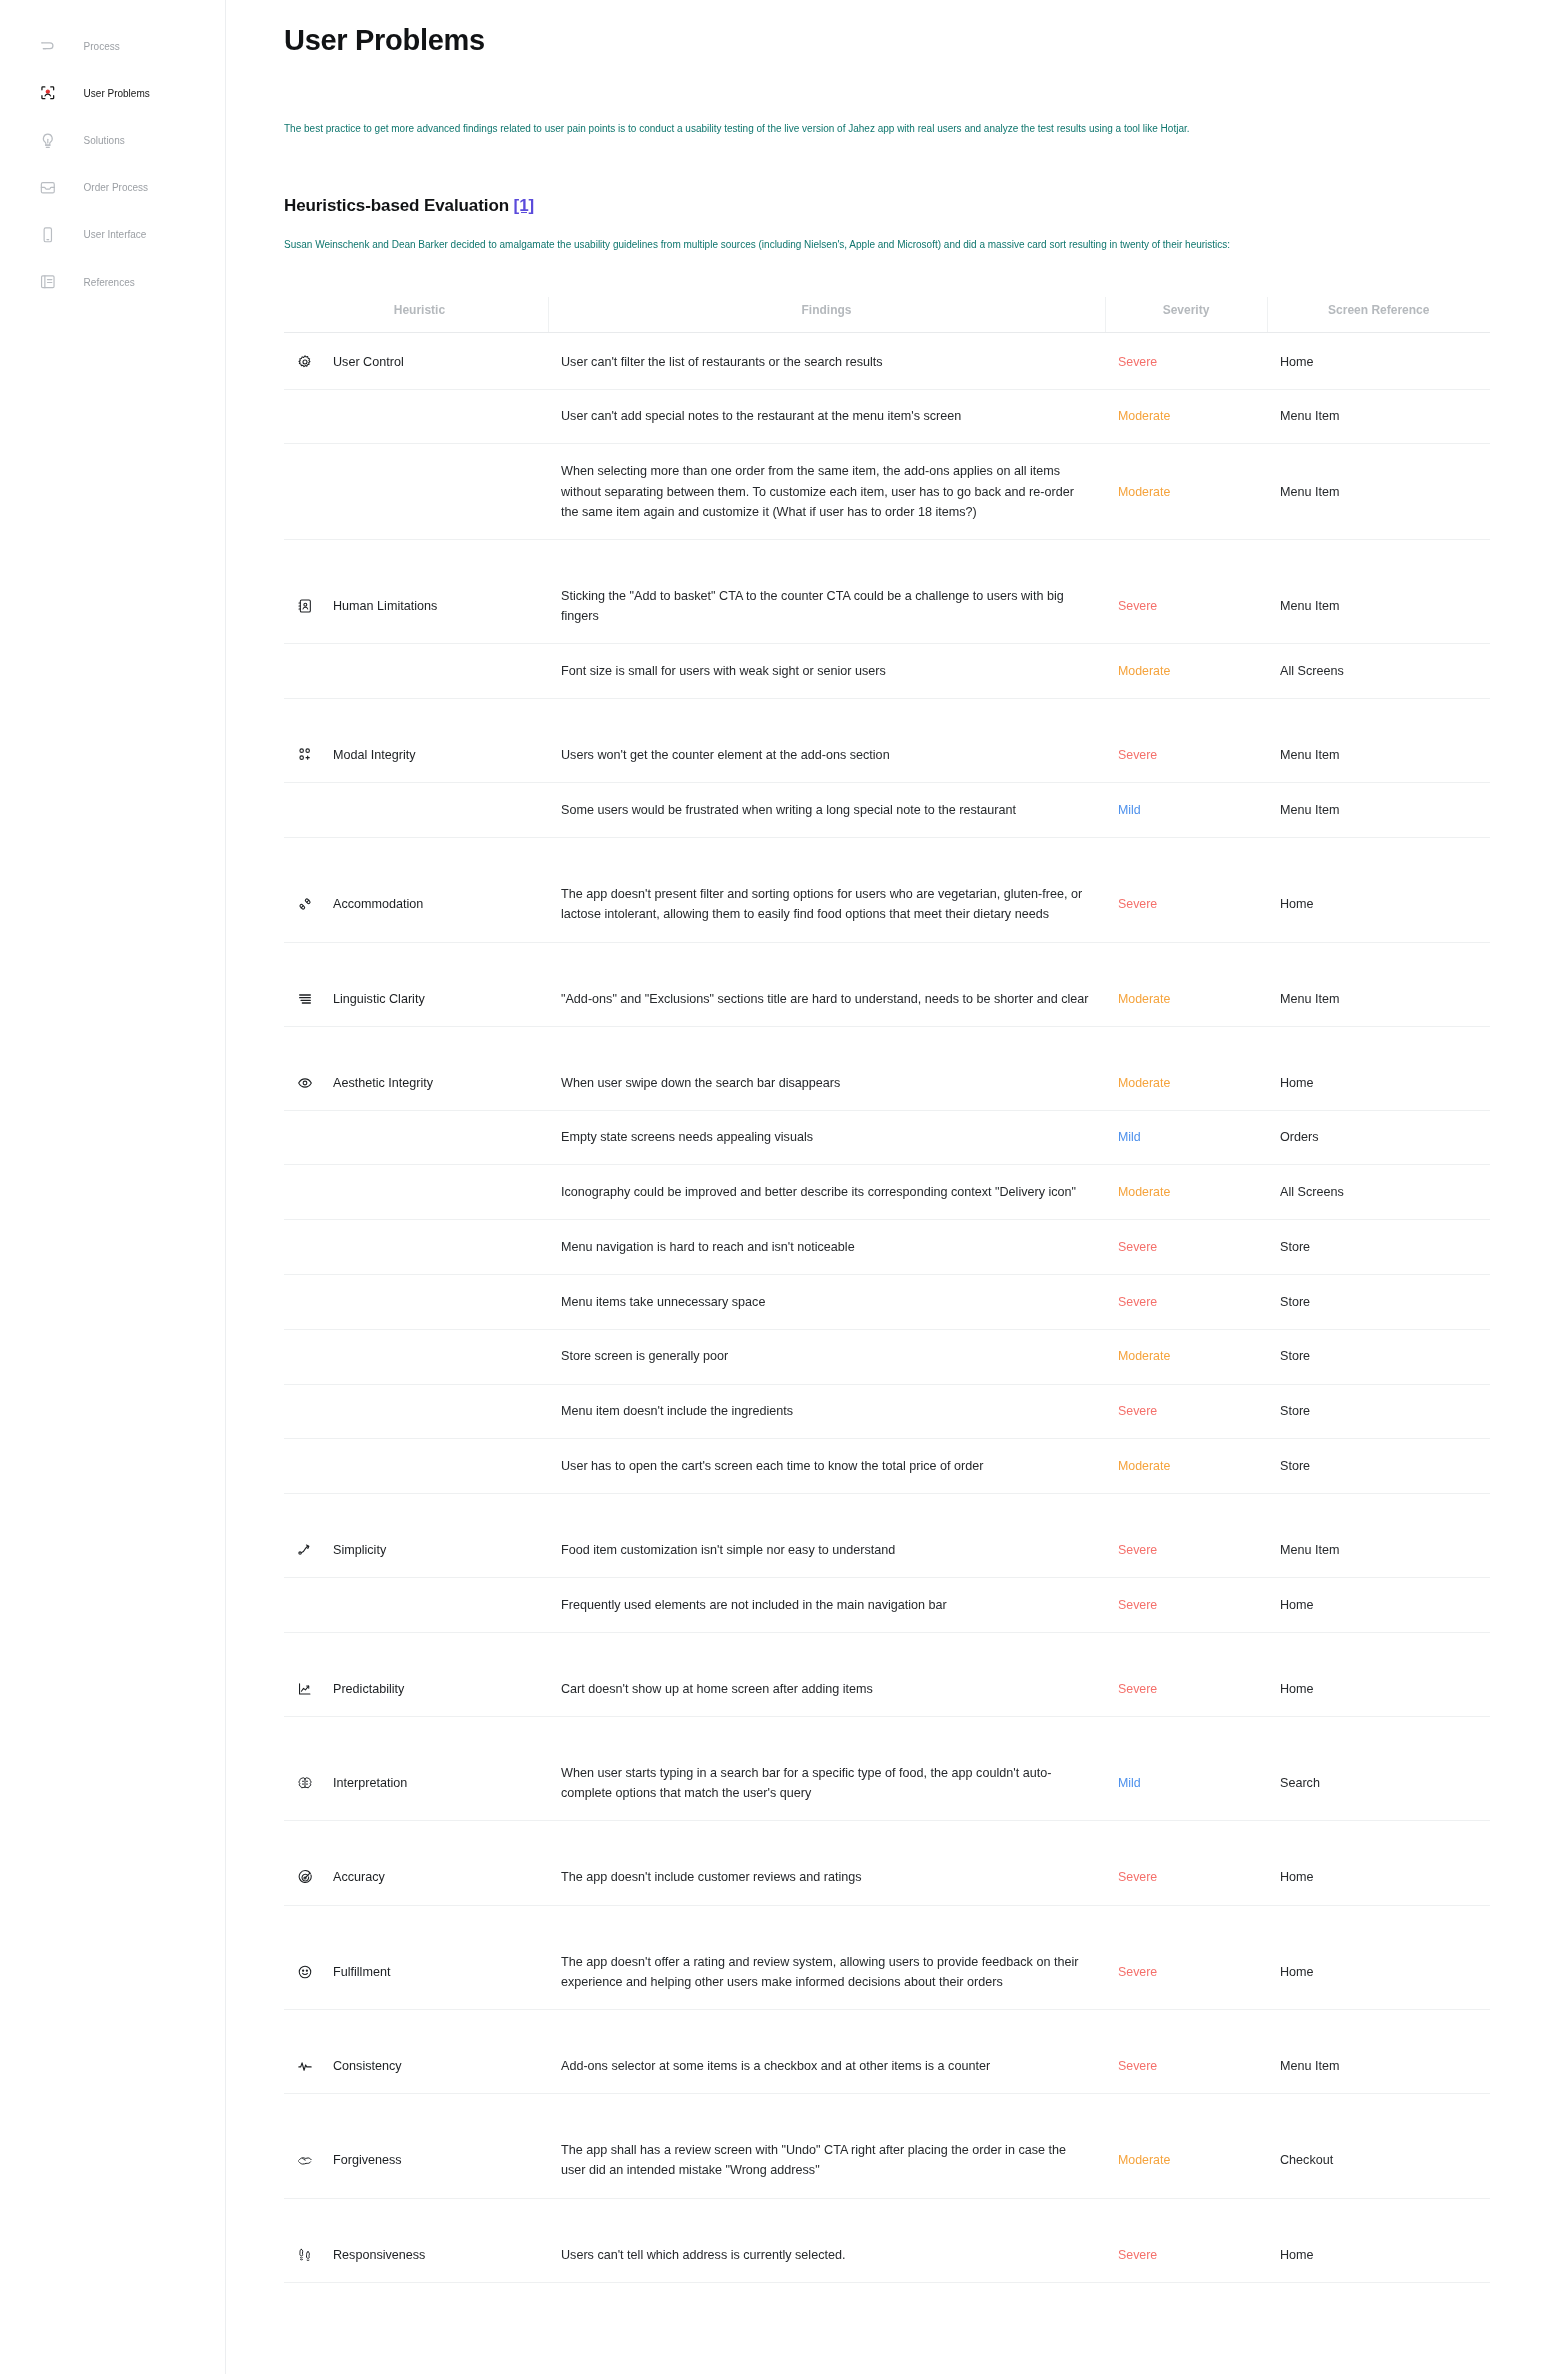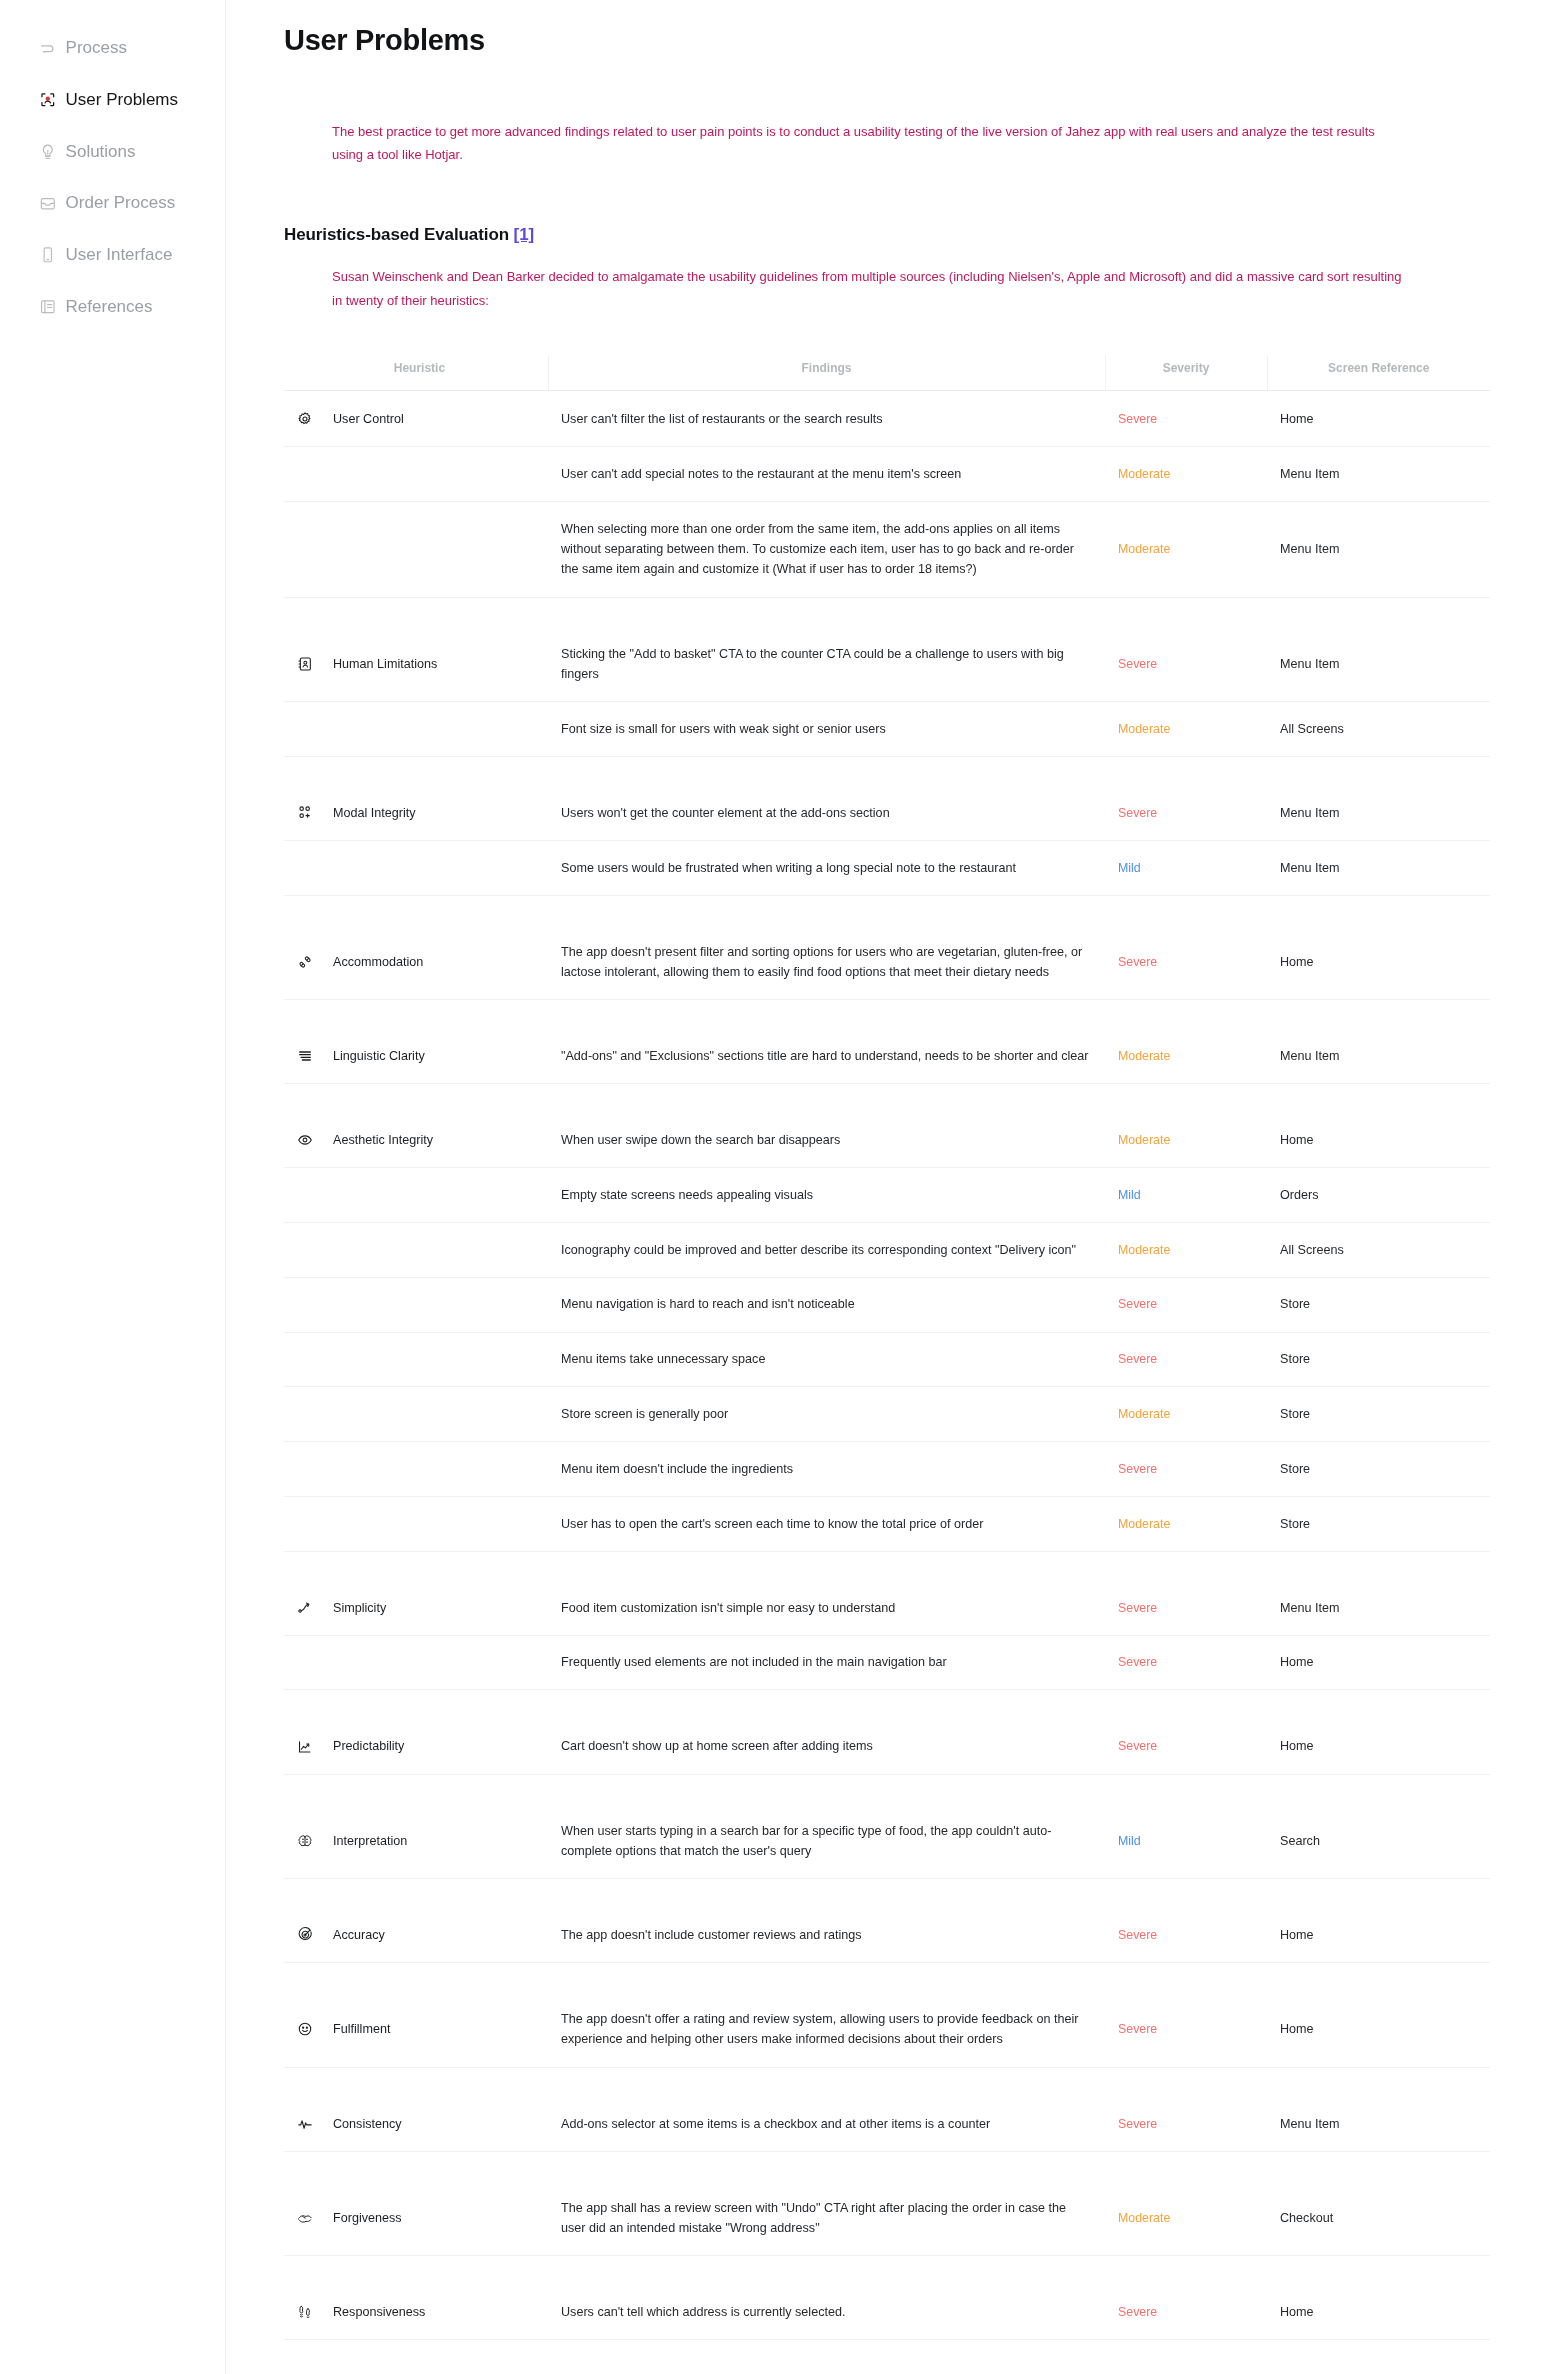--- a/index.html
+++ b/index.html
@@ -16,23 +16,23 @@
   .sidebar {
     width: 226px;
     flex: 0 0 226px;
     border-right: 0.9px solid #eceef0;
     padding: 28px 0 0 0;
     background: #fff;
   }
   .nav-item {
     display: flex;
     align-items: center;
-    gap: 9px;
+    gap: 27px;
     padding: 9.3px 0 9.3px 39px;
-    font-size: 17px;
+    font-size: 10px;
     color: #9b9fa4;
     cursor: pointer;
     line-height: 1.3;
     margin-bottom: 11px;
   }
   .nav-item.active { color: #161616; font-weight: 400; }
   .nav-icon { width: 17.6px; height: 17.6px; flex: 0 0 17.6px; display:block; }
   .nav-icon svg { display:block; width:17.6px; height:17.6px; }
   .nav-item svg { stroke: #b9bdc2; }
   .nav-item.active svg { stroke: #161616; }
@@ -55,26 +55,25 @@
     margin-bottom: 20.4px;
     letter-spacing: -0.1px;
   }
   h2.section-title .ref-link {
     color: #5b4bdb;
     text-decoration: underline;
     font-weight: 700;
     cursor: pointer;
   }
   p.body-text {
-    font-size: 13px;
+    font-size: 10px;
     line-height: 1.80;
-    color: #be185d;
+    color: #0f766e;
     max-width: 1204px;
     margin-bottom: 58px;
-    margin-left: 48px;
   }
   .section-block { margin-bottom: 3.7px; }
   .heuristics-head { margin-top: 26px; }
   p.body-text.tight { margin-bottom: 43px; }
 
   
   table.h-table {
     width: 100%;
     max-width: 1206px;
     border-collapse: collapse;

